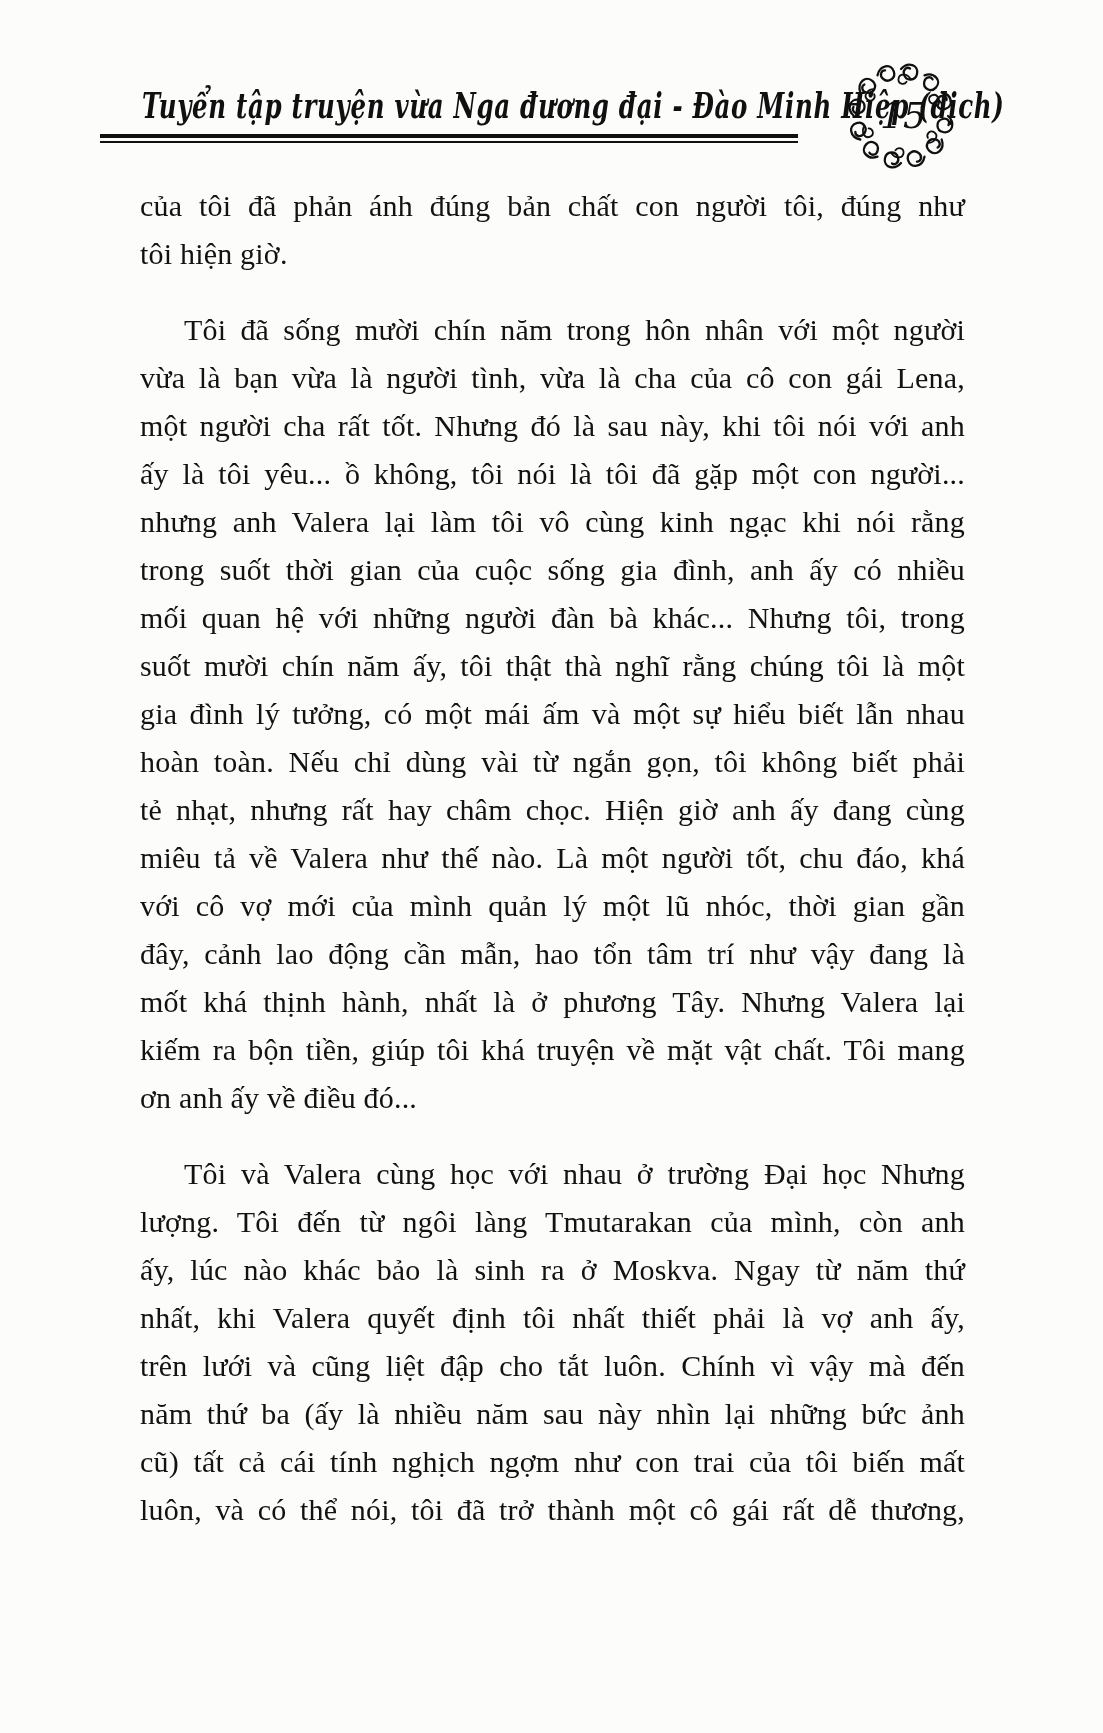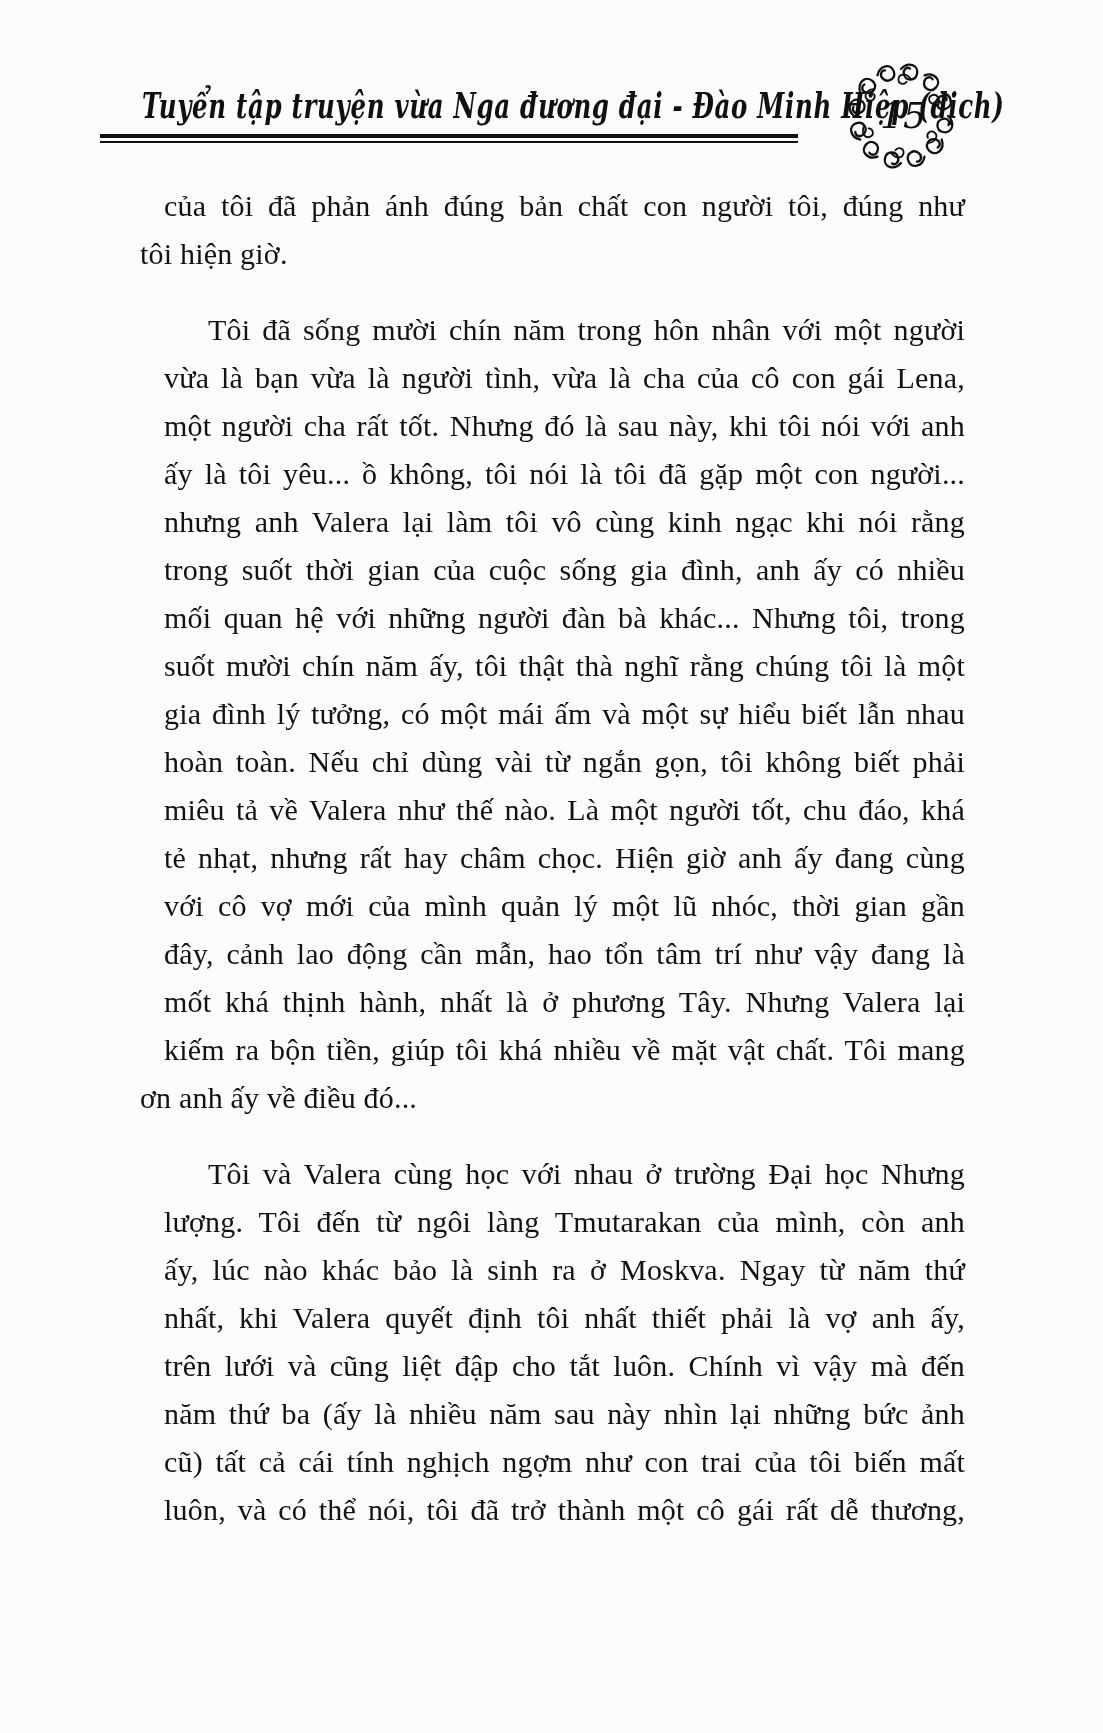--- a/index.html
+++ b/index.html
@@ -45,21 +45,20 @@
     font-size: 30px;
     line-height: 48px;
     height: 48px;
     white-space: nowrap;
     letter-spacing: 0.2px;
   }
   .tline.jline {
     white-space: normal;
     text-align: justify;
     text-align-last: justify;
-    margin-left: 24px;
   }
   .tline.indent { padding-left: 44px; }
 </style>
 </head>
 <body>
 
 <div class="page">
 
   <div class="header">
     <div class="header-title">Tuyển tập truyện vừa Nga đương đại - Đào Minh Hiệp (dịch)</div>
@@ -103,26 +102,26 @@
         <div class="tline jline indent">Tôi đã sống mười chín năm trong hôn nhân với một người</div>
         <div class="tline jline">vừa là bạn vừa là người tình, vừa là cha của cô con gái Lena,</div>
         <div class="tline jline">một người cha rất tốt. Nhưng đó là sau này, khi tôi nói với anh</div>
         <div class="tline jline">ấy là tôi yêu... ồ không, tôi nói là tôi đã gặp một con người...</div>
         <div class="tline jline">nhưng anh Valera lại làm tôi vô cùng kinh ngạc khi nói rằng</div>
         <div class="tline jline">trong suốt thời gian của cuộc sống gia đình, anh ấy có nhiều</div>
         <div class="tline jline">mối quan hệ với những người đàn bà khác... Nhưng tôi, trong</div>
         <div class="tline jline">suốt mười chín năm ấy, tôi thật thà nghĩ rằng chúng tôi là một</div>
         <div class="tline jline">gia đình lý tưởng, có một mái ấm và một sự hiểu biết lẫn nhau</div>
         <div class="tline jline">hoàn toàn. Nếu chỉ dùng vài từ ngắn gọn, tôi không biết phải</div>
+        <div class="tline jline">tẻ nhạt, nhưng rất hay châm chọc. Hiện giờ anh ấy đang cùng</div>
         <div class="tline jline">miêu tả về Valera như thế nào. Là một người tốt, chu đáo, khá</div>
-        <div class="tline jline">tẻ nhạt, nhưng rất hay châm chọc. Hiện giờ anh ấy đang cùng</div>
         <div class="tline jline">với cô vợ mới của mình quản lý một lũ nhóc, thời gian gần</div>
         <div class="tline jline">đây, cảnh lao động cần mẫn, hao tổn tâm trí như vậy đang là</div>
         <div class="tline jline">mốt khá thịnh hành, nhất là ở phương Tây. Nhưng Valera lại</div>
-        <div class="tline jline">kiếm ra bộn tiền, giúp tôi khá nhiều về mặt vật chất. Tôi mang</div>
+        <div class="tline jline">kiếm ra bộn tiền, giúp tôi khá truyện về mặt vật chất. Tôi mang</div>
         <div class="tline">ơn anh ấy về điều đó...</div>
       </div>
       <div class="para">
         <div class="tline jline indent">Tôi và Valera cùng học với nhau ở trường Đại học Nhưng</div>
         <div class="tline jline">lượng. Tôi đến từ ngôi làng Tmutarakan của mình, còn anh</div>
         <div class="tline jline">ấy, lúc nào khác bảo là sinh ra ở Moskva. Ngay từ năm thứ</div>
         <div class="tline jline">nhất, khi Valera quyết định tôi nhất thiết phải là vợ anh ấy,</div>
         <div class="tline jline">trên lưới và cũng liệt đập cho tắt luôn. Chính vì vậy mà đến</div>
         <div class="tline jline">năm thứ ba (ấy là nhiều năm sau này nhìn lại những bức ảnh</div>
         <div class="tline jline">cũ) tất cả cái tính nghịch ngợm như con trai của tôi biến mất</div>

